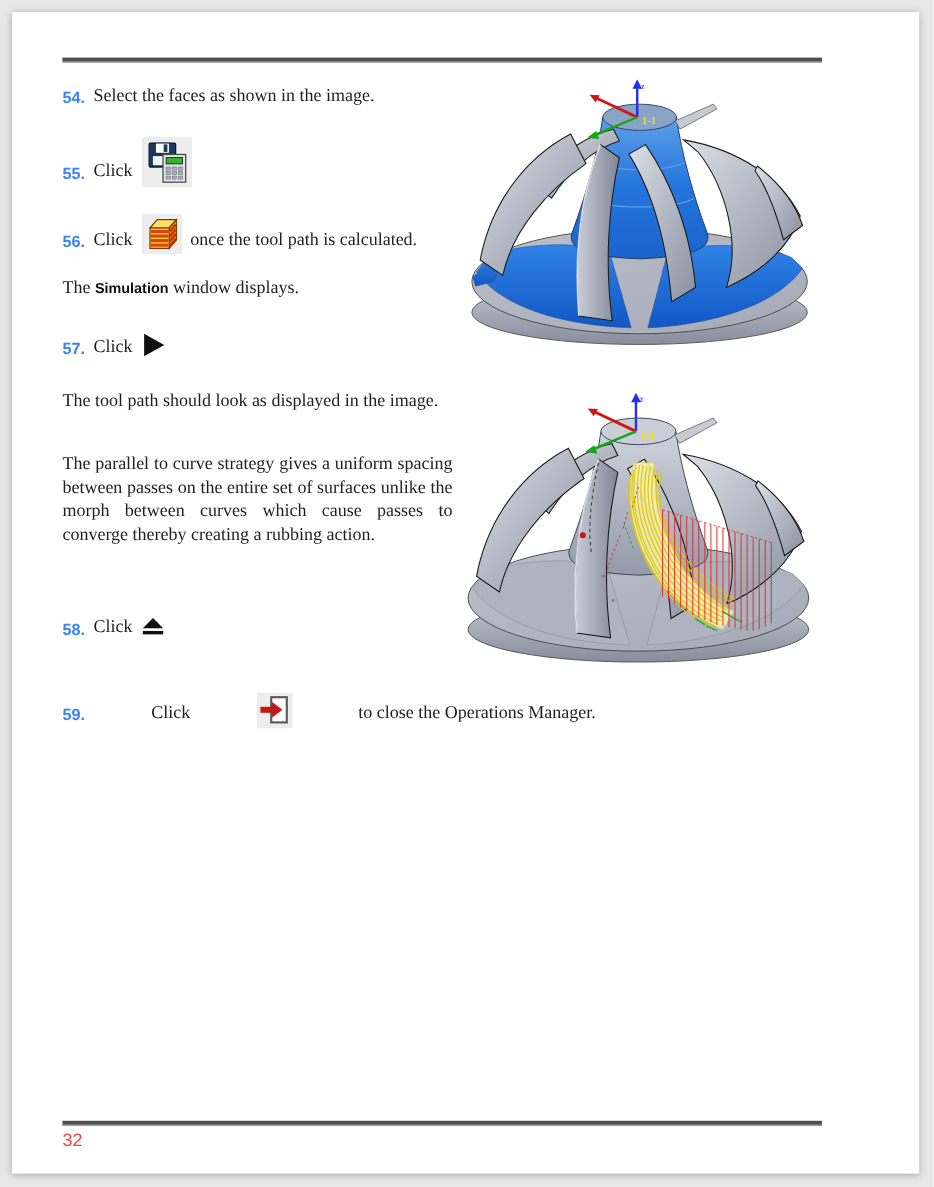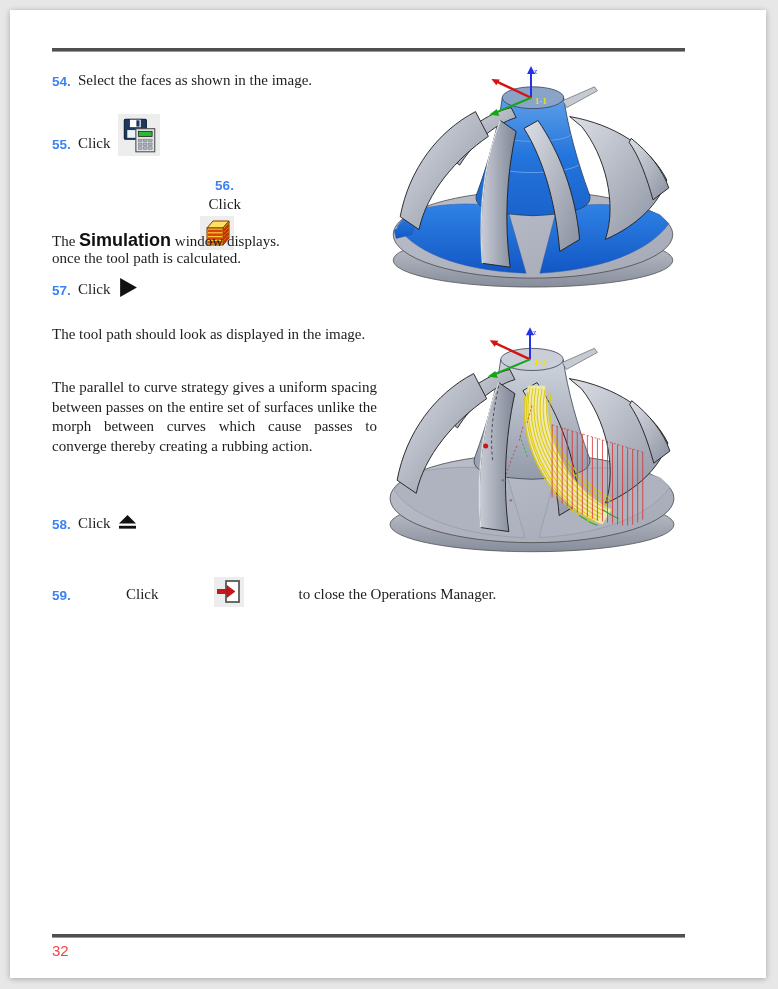--- a/index.html
+++ b/index.html
@@ -17,21 +17,21 @@
   }
   .rule{position:absolute;height:3px;background:#4f4f4f;border-bottom:1px solid #9a9a9a;}
   .step{position:absolute;left:42px;display:flex;align-items:flex-end;
         font-size:15px;color:#1d1d1d;white-space:nowrap;}
   .num{font-family:"Liberation Sans",sans-serif;font-weight:700;font-size:13.5px;
        color:#3b82f6;width:26px;flex:none;padding-bottom:1px;}
   .stext{padding-bottom:1px;}
   .icon{display:inline-block;margin:0 7px;flex:none;line-height:0;}
   .para{position:absolute;left:42px;width:325px;text-align:justify;
         font-size:15px;line-height:19.5px;color:#1d1d1d;}
-  .ui-bold{font-family:"Liberation Sans",sans-serif;font-weight:700;font-size:18px;color:#111;}
+  .ui-bold{font-family:"Liberation Sans",sans-serif;font-weight:700;font-size:12px;color:#111;}
   .fig{position:absolute;line-height:0;}
   .pageno{position:absolute;left:42px;font-family:"Liberation Sans",sans-serif;
           font-size:15px;color:#ef4444;}
 </style>
 </head>
 <body>
 
 <div class="paper">
 
   <div class="rule" style="left:42px;top:38px;width:633px;"></div>
@@ -65,21 +65,21 @@
               <rect x="29.1" y="27.6" width="3.4" height="2.4"></rect>
             <rect x="19.5" y="31.2" width="3.4" height="2.4"></rect>
               <rect x="24.3" y="31.2" width="3.4" height="2.4"></rect>
               <rect x="29.1" y="31.2" width="3.4" height="2.4"></rect>
           </g>
         </g>
       </svg>
     </span>
   </div>
 
-  <div class="step" style="top:168px;flex-direction:column;">
+  <div class="step" style="top:168px;">
     <span class="num" style="padding-bottom:3px;">56.</span>
     <span class="stext" style="padding-bottom:3px;">Click</span>
     <span class="icon">
       <svg width="34" height="34" viewBox="0 0 34 34">
         <rect x="0" y="0" width="34" height="34" fill="#ededed"></rect>
         <polygon points="7,12 13,5 29,5 23,12" fill="#ffe060" stroke="#7a3c00" stroke-width="1"></polygon>
         <polygon points="23,12 29,5 29,22 23,29" fill="#d8a800" stroke="#7a3c00" stroke-width="1"></polygon>
         <rect x="7" y="12" width="16" height="17" fill="#ffcf30" stroke="#7a3c00" stroke-width="1"></rect>
         <g fill="#e04010">
           <rect x="7.6" y="13.6" width="14.8" height="2.6"></rect>

